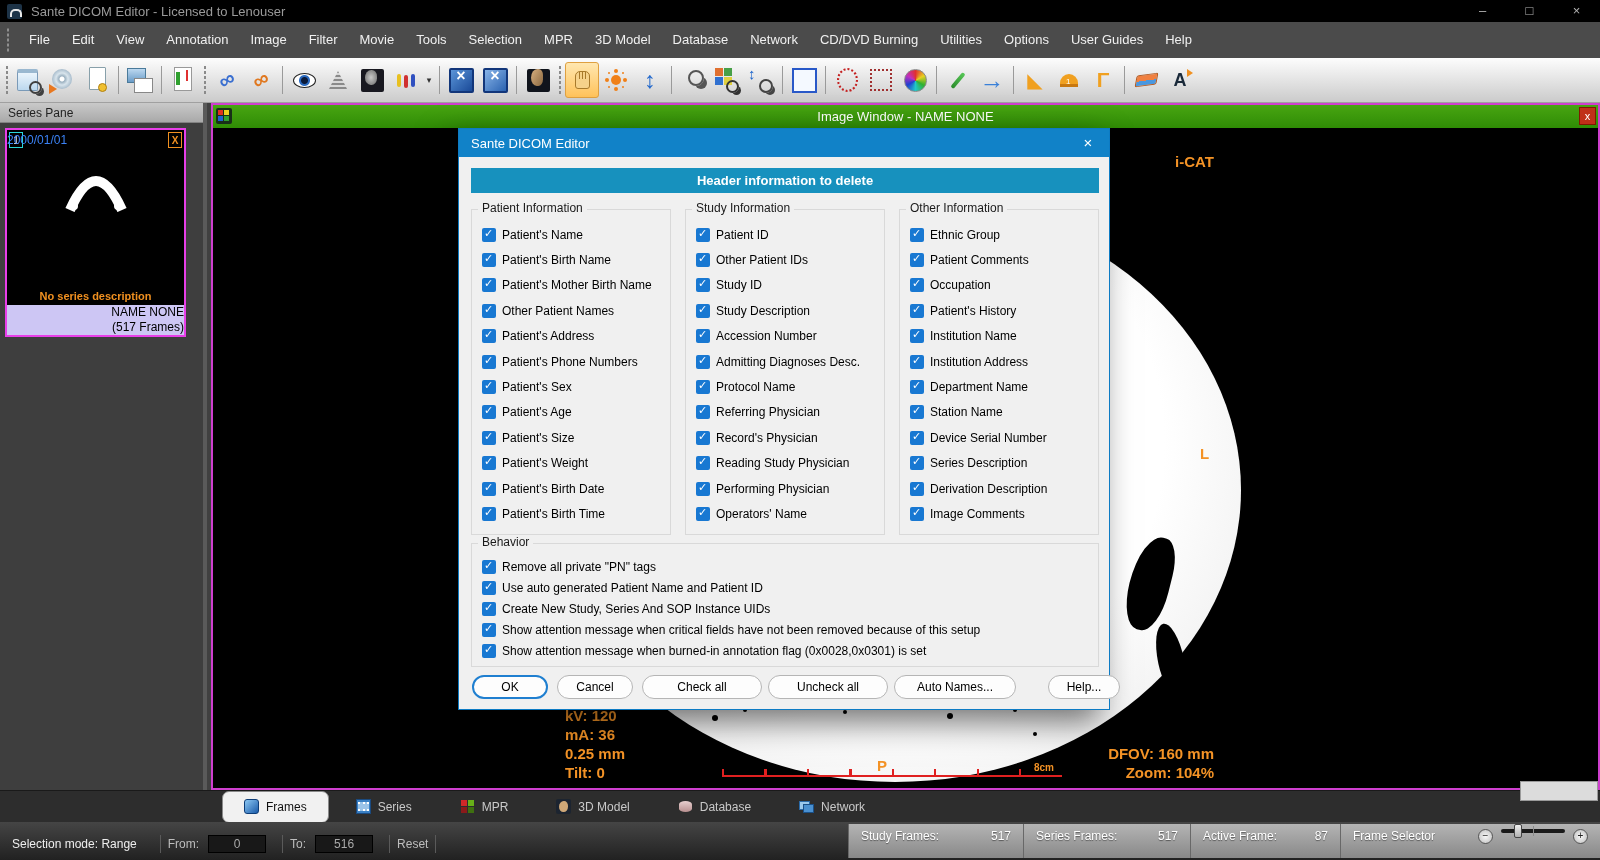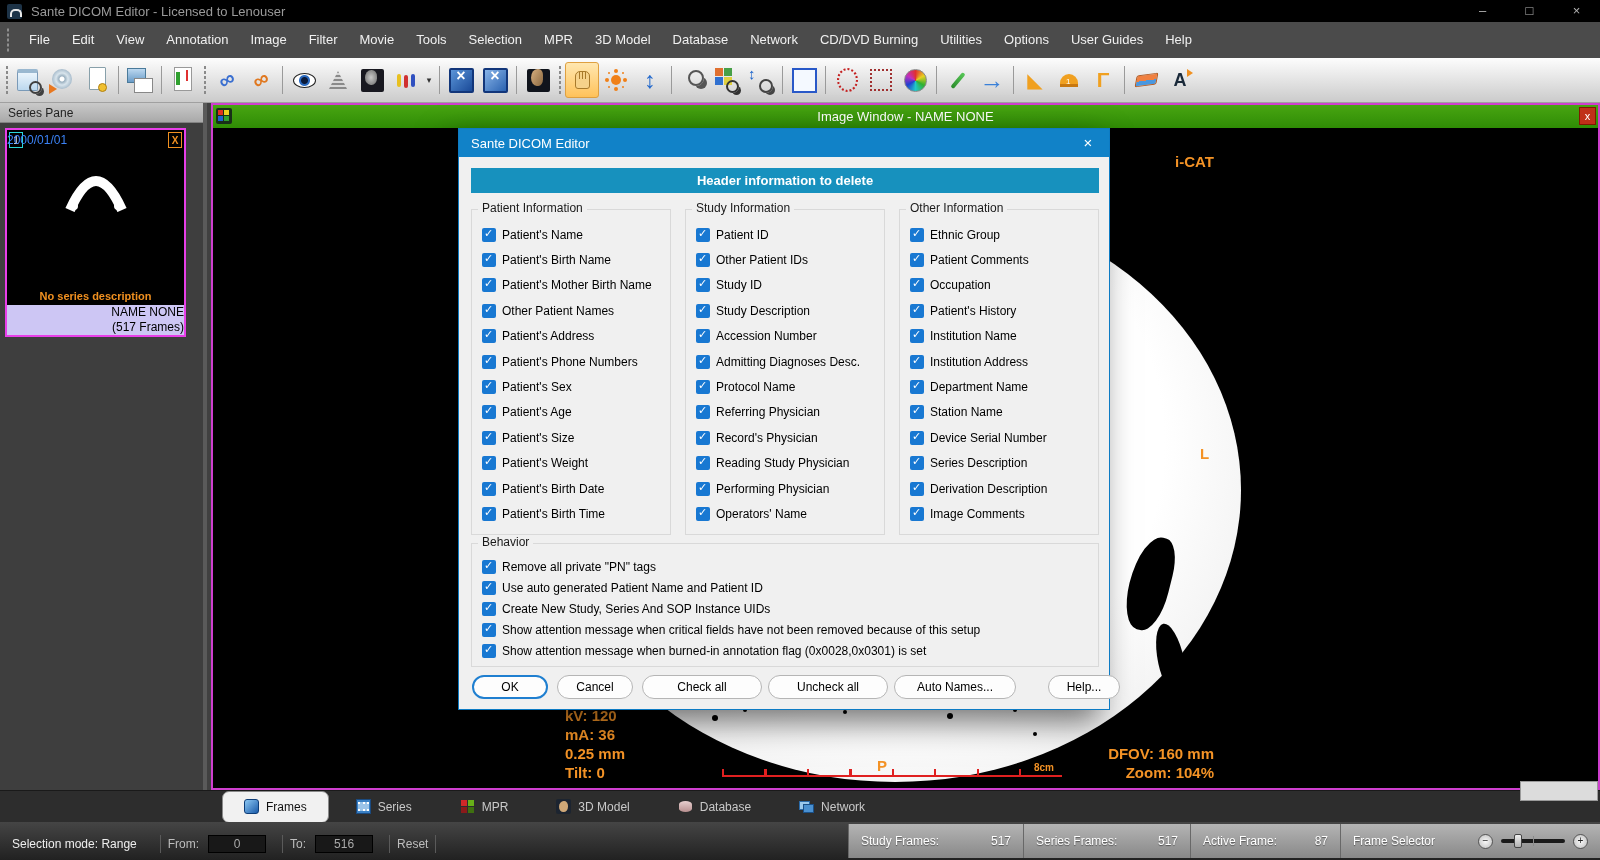--- a/index.html
+++ b/index.html
@@ -149,21 +149,21 @@
   .tab.k-network .tab-ic::after{content:"";position:absolute;right:0;bottom:1px;width:9px;height:7px;background:#4a90d0;border:1px solid #1a5088}
 
   
   .statusbar{position:absolute;left:0;top:822px;right:0;height:38px;background:linear-gradient(#454545,#212121);font-size:12px;color:#ddd}
   .sb-row{position:absolute;left:0;right:0;top:11px;height:22px;display:flex;align-items:center}
   .sb-mode{padding:0 16px 0 12px;color:#eee;white-space:nowrap}
   .sb-div{width:1px;height:18px;background:#5a5a5a;margin:0 7px;flex:none}
   .sb-lab{color:#bdbdbd;white-space:nowrap}
   .sb-box{width:58px;height:18px;background:#181818;border:1px solid #000;color:#aaa;text-align:center;line-height:17px;margin:0 9px;flex:none}
   .sb-right{position:absolute;left:848px;right:0;top:2px;bottom:2px;display:flex}
-  .seg{display:flex;align-items:center;padding:5px 12px;border-left:1px solid #686868;color:#fff;background:linear-gradient(#b4b4b4,#888);text-shadow:0 1px 1px rgba(0,0,0,.45)}
+  .seg{display:flex;padding:5px 12px;border-left:1px solid #686868;color:#fff;background:linear-gradient(#b4b4b4,#888);text-shadow:0 1px 1px rgba(0,0,0,.45)}
   .seg .val{margin-left:auto;padding-left:10px}
   .seg1{width:175px}.seg2{width:167px}.seg3{width:150px}.seg4{flex:1;gap:8px}
   .fs-btn{width:15px;height:15px;border-radius:50%;background:radial-gradient(#f8f8f8,#bdbdbd);border:1px solid #555;color:#222;font-size:10px;line-height:12px;text-align:center;text-shadow:none;flex:none}
   .fs-track{width:64px;height:4px;background:#1a1a1a;border-radius:2px;position:relative;flex:none}
   .fs-thumb{position:absolute;left:13px;top:-5px;width:8px;height:14px;background:linear-gradient(#f0f0f0,#b0b0b0);border:1px solid #444;border-radius:2px}
   .fs-mid{position:absolute;left:50%;top:-3px;width:1px;height:10px;background:#8a8a8a}
   .fs-spacer{flex:1}
 </style>
 </head>
 <body>

